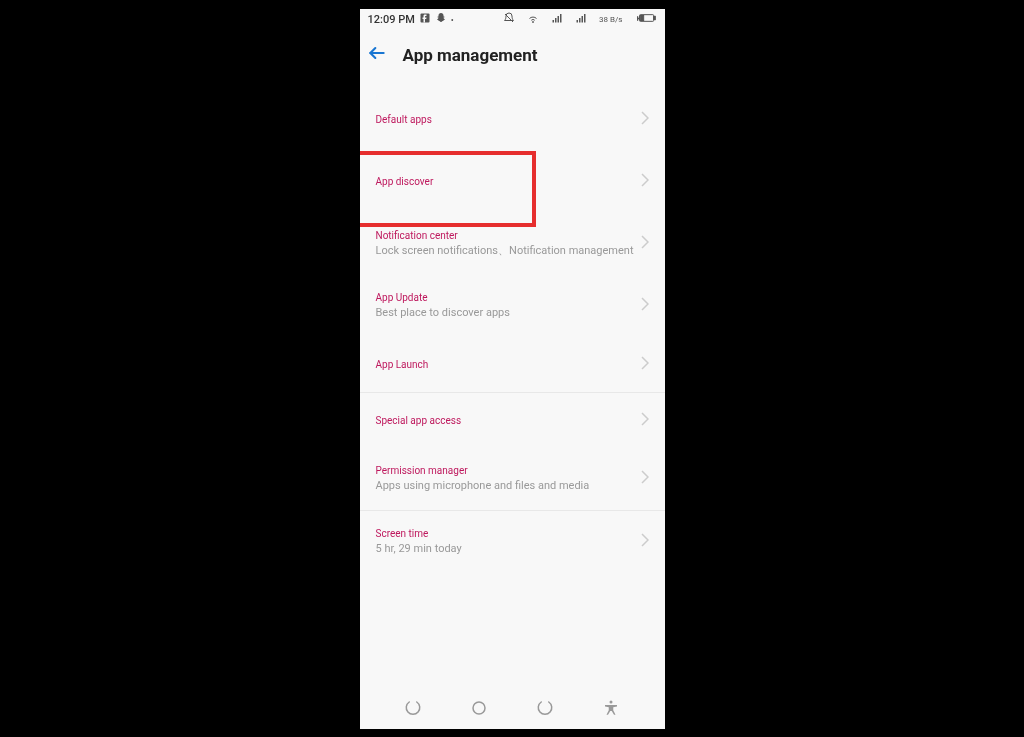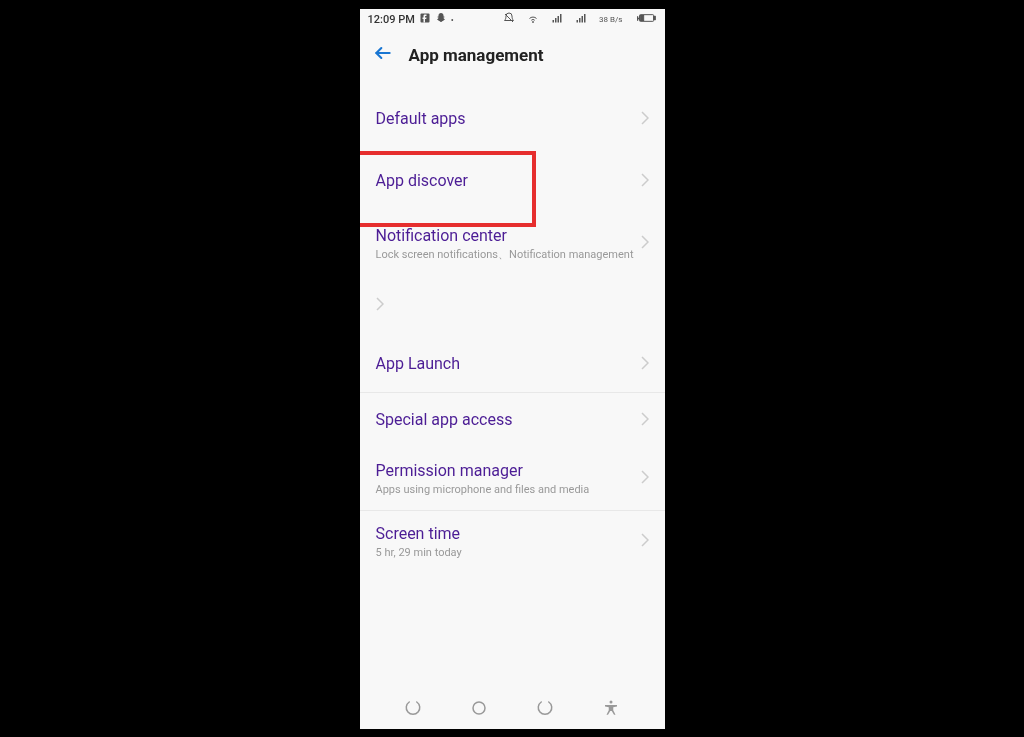--- a/index.html
+++ b/index.html
@@ -41,21 +41,21 @@
       align-items: center;
       gap: 12px;
     }
     .status-icons svg, .status-icons span {
       color: #555;
     }
     .header {
       height: 48px;
       display: flex;
       align-items: center;
-      padding: 0 13px;
+      padding: 0 7px;
       gap: 16px;
     }
     .back-arrow {
       color: #1976d2;
       cursor: pointer;
     }
     .header-title {
       font-size: 17px;
       font-weight: 700;
       color: #222;
@@ -71,22 +71,22 @@
       justify-content: space-between;
       cursor: pointer;
     }
     .list-item.tall {
       min-height: 62px;
     }
     .item-text {
       flex: 1;
     }
     .item-title {
-      font-size: 16px;
-      color: #4c1d95;
+      font-size: 10px;
+      color: #be185d;
       line-height: 1.3;
     }
     .item-sub {
       font-size: 11px;
       color: #999;
       margin-top: 2px;
       line-height: 1.2;
     }
     .chevron {
       color: #ccc;
@@ -229,20 +229,24 @@
         <div class="item-sub">Lock screen notifications、Notification management</div>
       </div>
       <span class="chevron">
         <svg width="8" height="14" viewBox="0 0 8 14" fill="none" stroke="#ccc" stroke-width="1.5">
             <polyline points="1 1 7 7 1 13"></polyline>
           </svg>
       </span>
     </div>
 
     <div class="list-item tall">
+      <div class="item-text">
+        <div class="item-title">App Update</div>
+        <div class="item-sub">Best place to discover apps</div>
+      </div>
       <span class="chevron">
         <svg width="8" height="14" viewBox="0 0 8 14" fill="none" stroke="#ccc" stroke-width="1.5">
             <polyline points="1 1 7 7 1 13"></polyline>
           </svg>
       </span>
     </div>
 
     <div class="list-item">
       <div class="item-text">
         <div class="item-title">App Launch</div>

